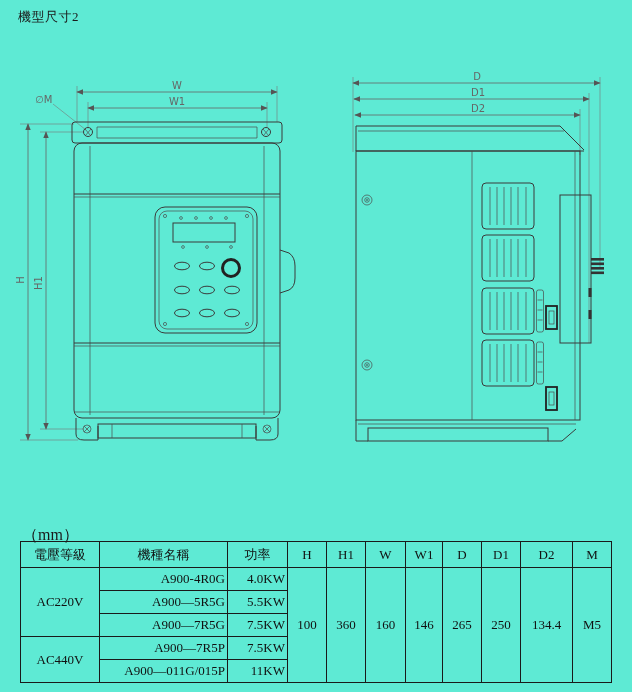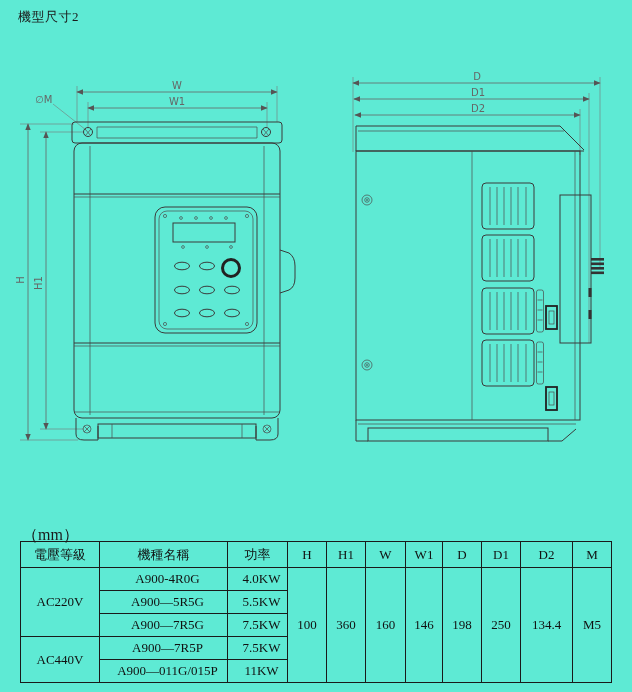--- a/index.html
+++ b/index.html
@@ -24,21 +24,21 @@
     position:absolute;left:20px;top:541px;width:478px;
     border-collapse:collapse;table-layout:fixed;
     font-size:13px;color:#111;
   }
   .spec-table th,.spec-table td{
     border:1px solid #1a1a1a;text-align:center;vertical-align:middle;
     padding:0 2px;font-weight:normal;overflow:hidden;white-space:nowrap;
   }
   .spec-table th{height:25px;}
   .spec-table td{height:22px;}
-  .spec-table td.lft{text-align:center;padding-left:10px;}
+  .spec-table td.lft{text-align:right;padding-left:10px;}
   .watermark{
     position:absolute;left:218px;top:652px;
     font-family:"DejaVu Sans Mono",monospace;font-weight:bold;
     font-size:24px;letter-spacing:-2px;color:#000;white-space:nowrap;
   }
 </style>
 </head>
 <body>
 
 <div id="page">
@@ -265,21 +265,21 @@
         <th>M</th>
       </tr>
       <tr>
         <td rowspan="3">AC220V</td>
         <td class="lft">A900-4R0G</td>
         <td class="lft">4.0KW</td>
         <td rowspan="5">100</td>
         <td rowspan="5">360</td>
         <td rowspan="5">160</td>
         <td rowspan="5">146</td>
-        <td rowspan="5">198</td>
+        <td rowspan="5">265</td>
         <td rowspan="5">250</td>
         <td rowspan="5">134.4</td>
         <td rowspan="5">M5</td>
       </tr>
       <tr>
         <td class="lft">A900—5R5G</td>
         <td class="lft">5.5KW</td>
       </tr>
       <tr>
         <td class="lft">A900—7R5G</td>

